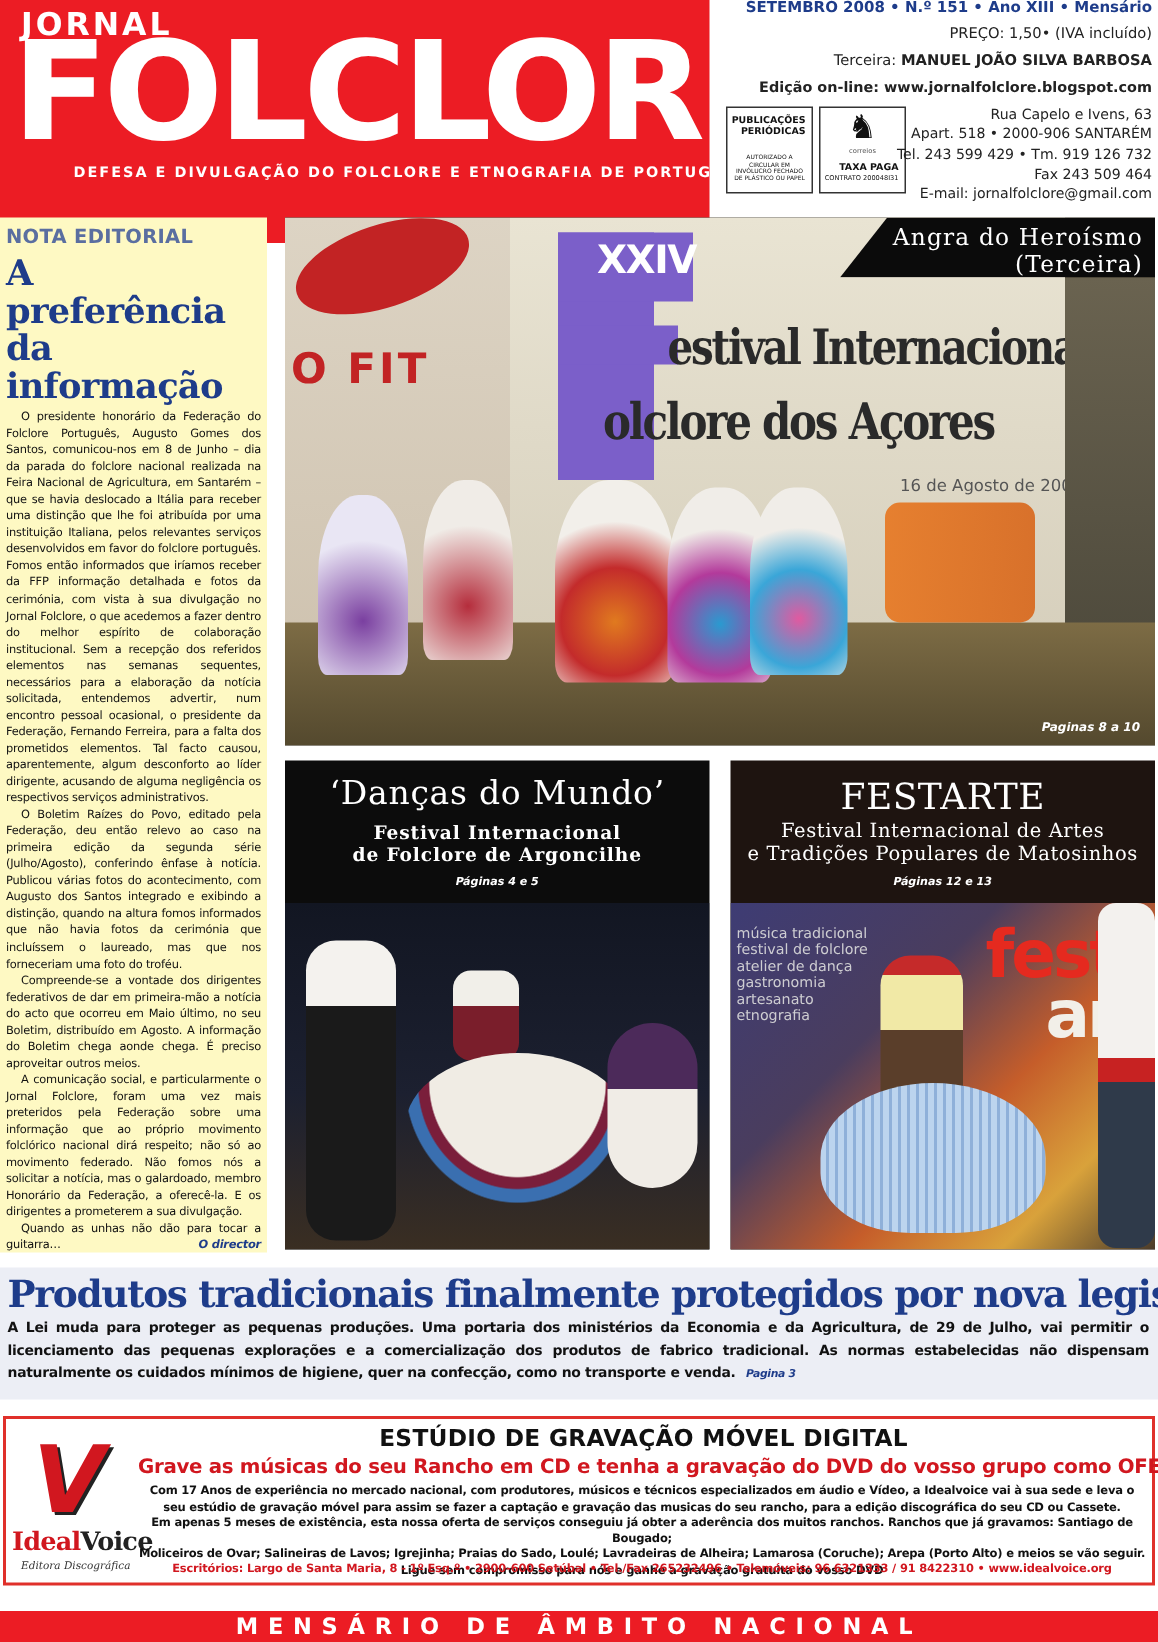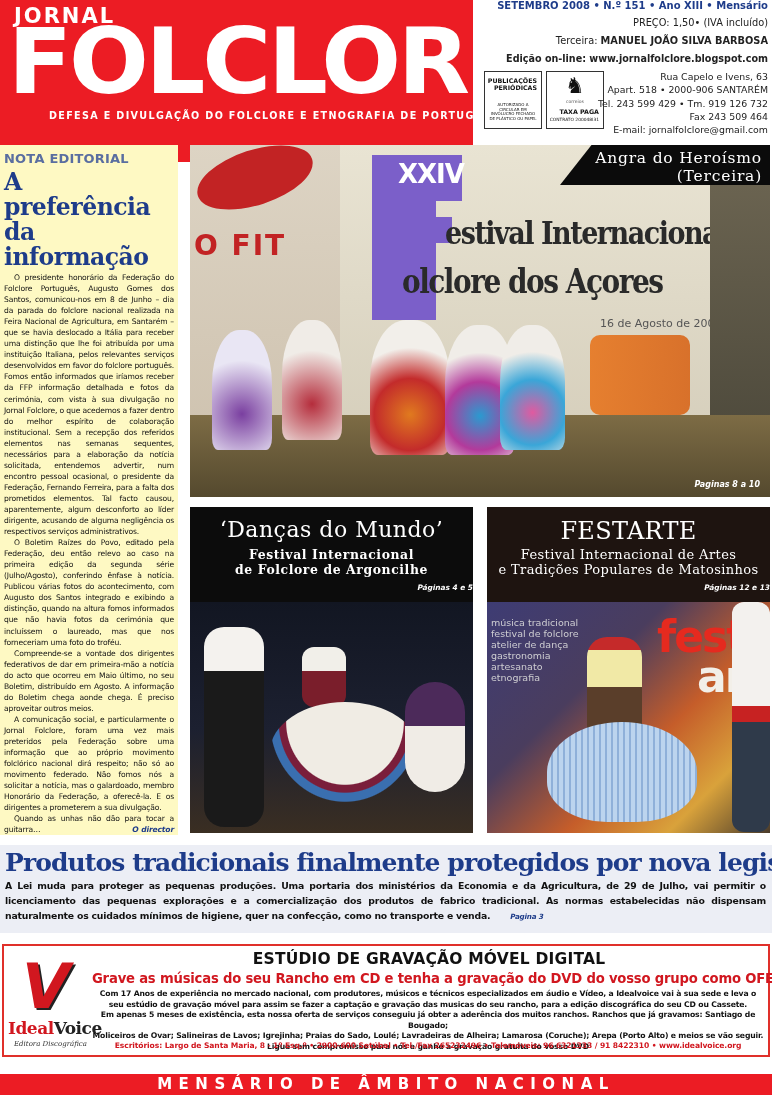--- a/index.html
+++ b/index.html
@@ -59,31 +59,31 @@
   .pm-pages { position: absolute; right: 10px; bottom: 8px; color: #fff; font-size: 8px; font-style: italic; font-weight: bold; }
 
   
   .photo-dancas { left: 190px; top: 507px; width: 283px; height: 326px; background: #0c0c0c; }
   .photo-festarte { left: 487px; top: 507px; width: 283px; height: 326px; background: #1e1410; }
   .sub-title { position: absolute; left: 0; right: 0; text-align: center; color: #fff; font-family: "DejaVu Serif", serif; }
   .dancas-t1 { top: 10px; font-size: 22px; letter-spacing: 0.5px; }
   .dancas-t2 { top: 40px; font-size: 12.4px; font-weight: bold; line-height: 15px; letter-spacing: 0.6px; }
   .festa-t1 { top: 10px; font-size: 24px; letter-spacing: 0.3px; }
   .festa-t2 { top: 40px; font-size: 13px; font-weight: normal; line-height: 15px; letter-spacing: 0.4px; white-space: nowrap; }
-  .sub-pages { position: absolute; left: 0; right: 0; text-align: right; top: 76px; color: #fff; font-size: 7.4px; font-style: italic; font-weight: bold; }
+  .sub-pages { position: absolute; left: 0; right: 0; text-align: center; top: 76px; color: #fff; font-size: 7.4px; font-style: italic; font-weight: bold; }
   .dancas-bg { position: absolute; left: 0; top: 95px; width: 283px; height: 231px; background: linear-gradient(180deg,#121622 0%,#1c2030 55%,#3a2e22 100%); }
   .festa-bg { position: absolute; left: 0; top: 95px; width: 283px; height: 231px; background: linear-gradient(135deg,#3e3c74 0%,#4a3d5e 35%,#c55d2a 60%,#d9a23b 80%,#4a3b2b 100%); }
   .festa-word { position: absolute; left: 170px; top: 110px; color: #e52a1f; font-weight: bold; font-size: 44px; letter-spacing: -2px; line-height: 40px; }
   .festa-list { position: absolute; left: 4px; top: 110px; color: #ddd; font-size: 9.5px; line-height: 11px; opacity: 0.9; }
 
   
   .legis { position: absolute; left: 0; top: 845px; width: 772px; height: 88px; background: #eceef5; padding: 3px 6px 0 5px; }
   .legis-title { font-family: "DejaVu Serif", serif; font-size: 25px; color: #1e3c8a; letter-spacing: -0.9px; white-space: nowrap; }
   .legis-body { margin-top: 1px; font-size: 9.3px; line-height: 15px; font-weight: bold; color: #111; text-align: justify; letter-spacing: -0.2px; }
-  .legis-page { font-size: 7.2px; font-style: italic; color: #1e3c8a; margin-left: 20px; }
+  .legis-page { font-size: 7.2px; font-style: italic; color: #1e3c8a; margin-left: 7px; }
 
   
   .ad { position: absolute; left: 2px; top: 944px; width: 768px; height: 113px; border: 2px solid #e0302a; background: #fff; }
   .ad-logo { position: absolute; left: 4px; top: 2px; width: 80px; height: 106px; }
   .ad-v { position: absolute; left: 14px; top: 8px; font-size: 62px; font-weight: bold; color: #d1171f; font-style: italic; line-height: 62px; text-shadow: 2px 2px 0 #222; }
   .ad-brand { position: absolute; left: 0; top: 70px; font-family: "DejaVu Serif", serif; font-weight: bold; font-size: 17px; color: #222; white-space: nowrap; letter-spacing: -0.5px; }
   .ad-brand .ideal { color: #d1171f; }
   .ad-sub { position: absolute; left: 6px; top: 92px; font-family: "DejaVu Serif", serif; font-style: italic; font-size: 7px; color: #333; }
   .ad-title { position: absolute; left: 90px; right: 4px; top: 4px; text-align: center; font-weight: bold; font-size: 15.5px; color: #111; letter-spacing: 0.2px; }
   .ad-offer { position: absolute; left: 88px; right: 2px; top: 25px; text-align: center; font-weight: bold; font-size: 13.2px; color: #d1171f; white-space: nowrap; letter-spacing: -0.2px; }

